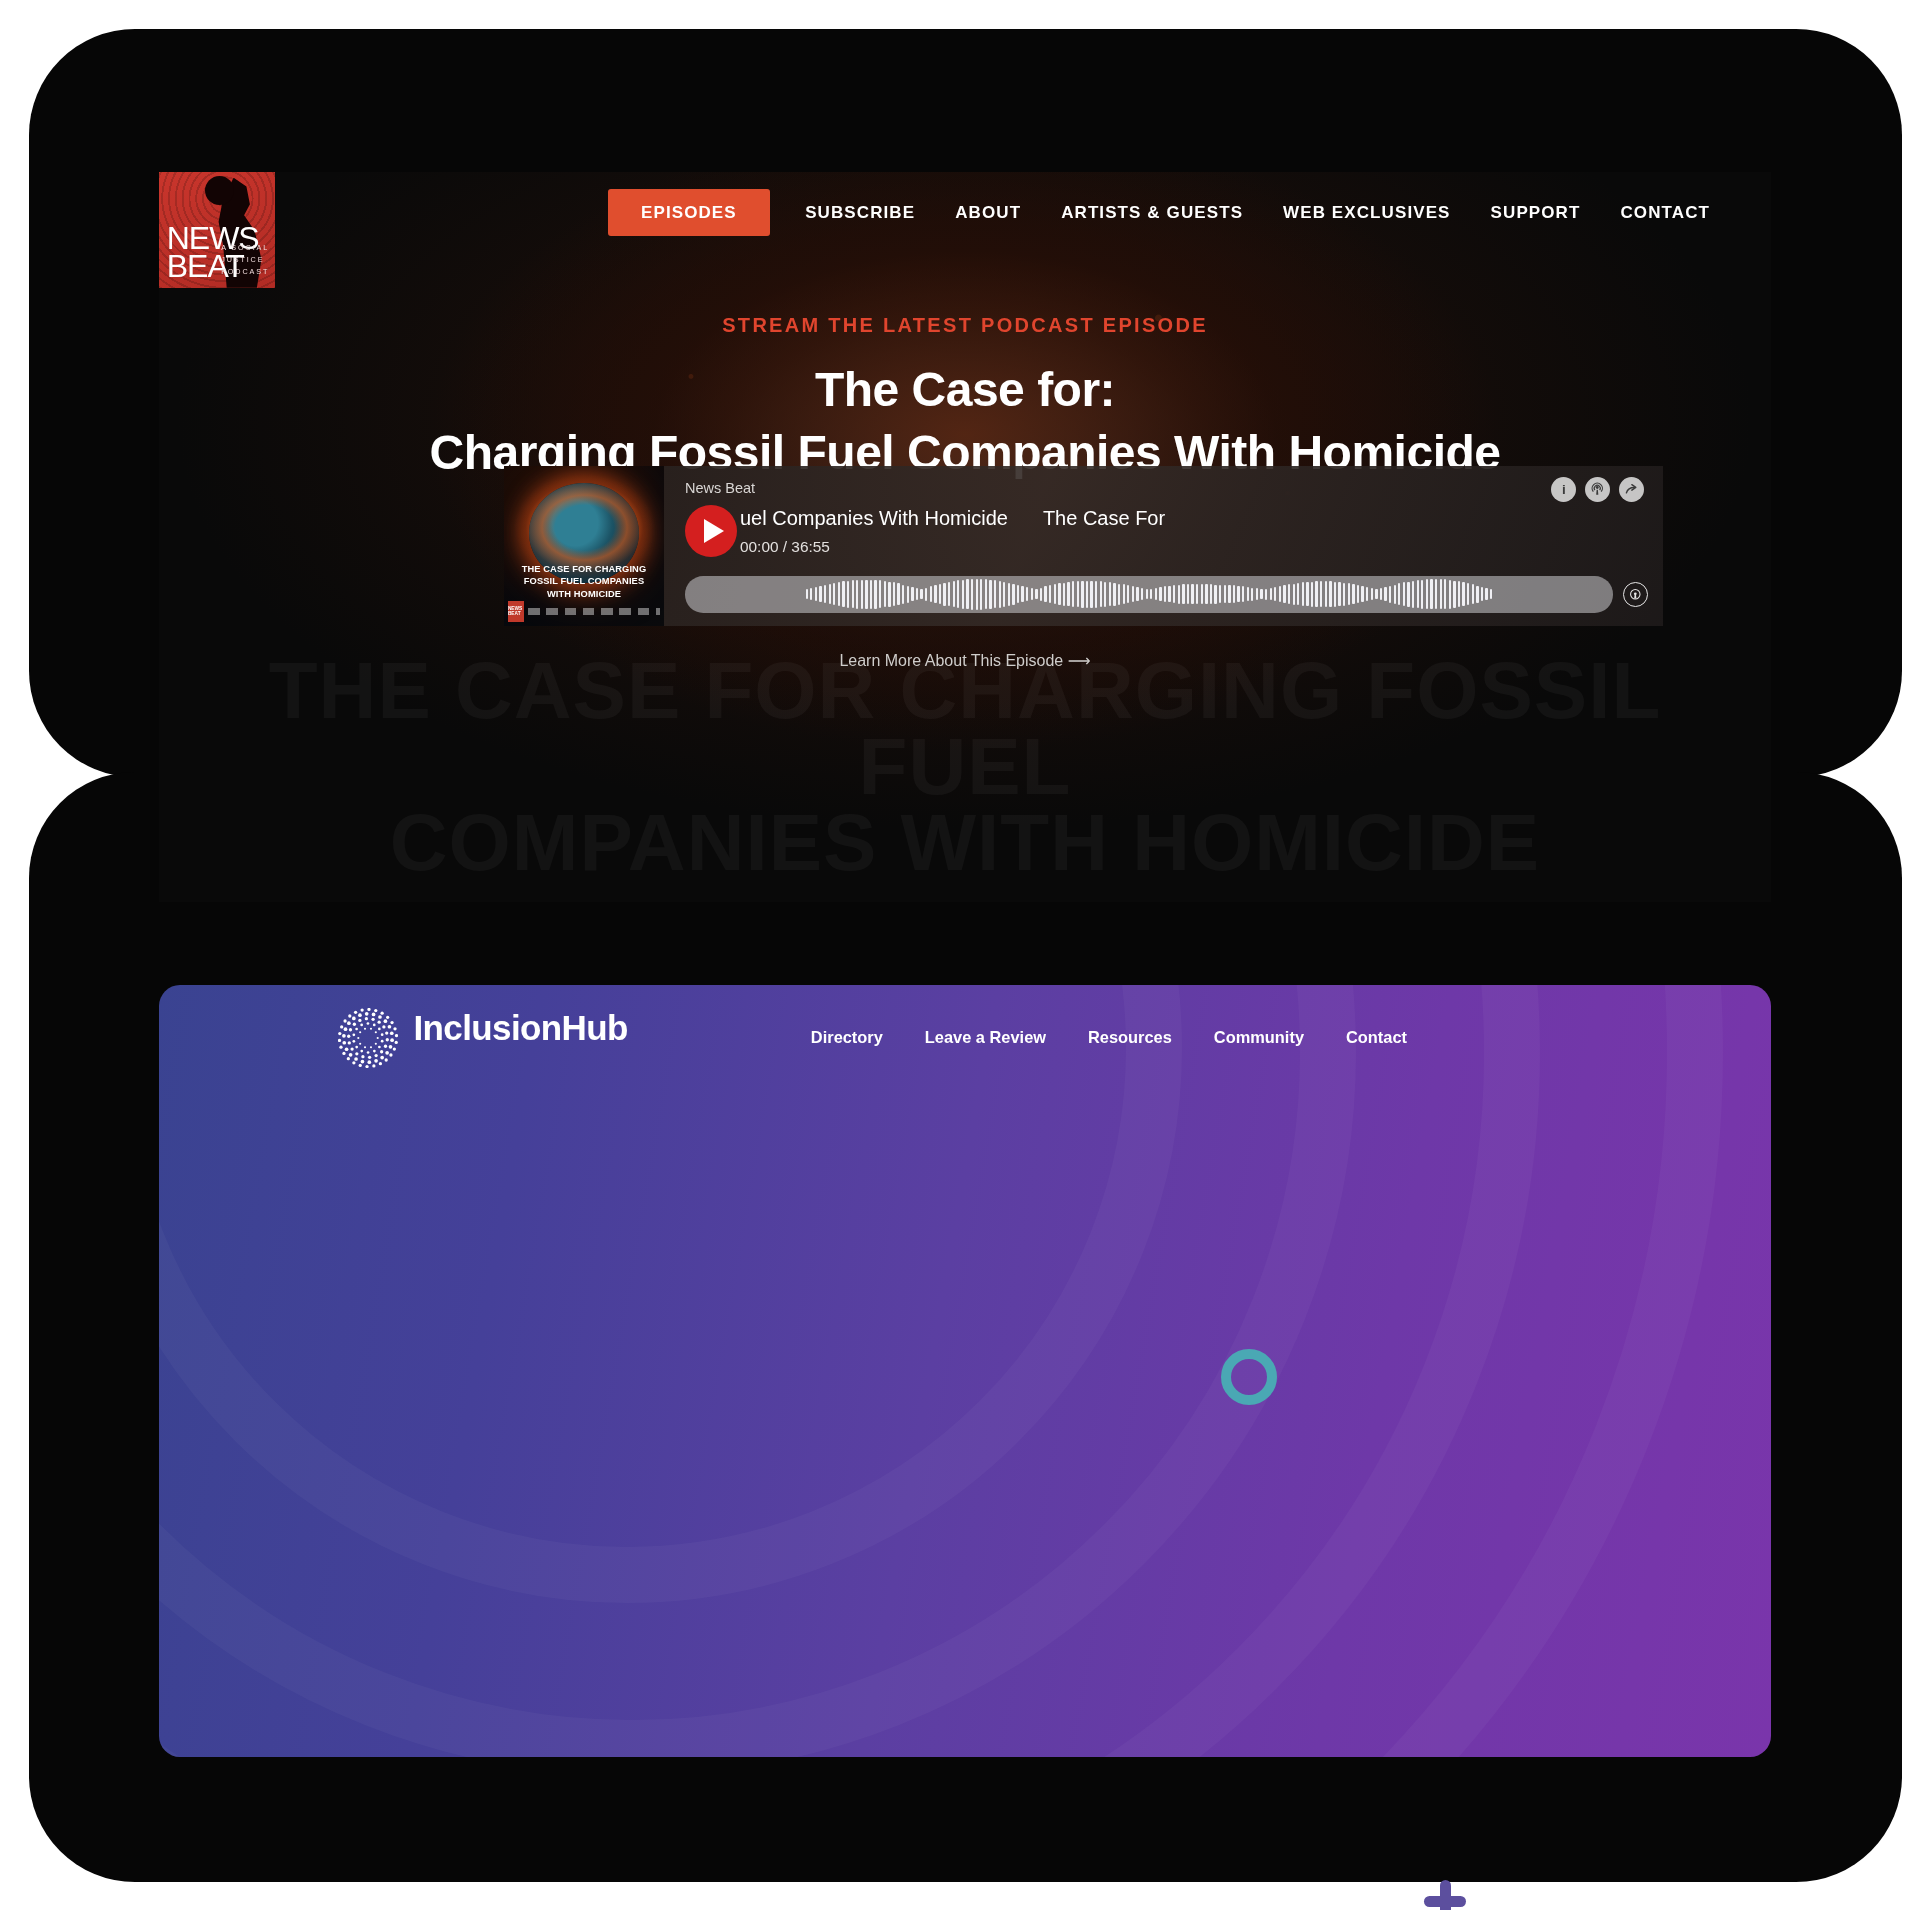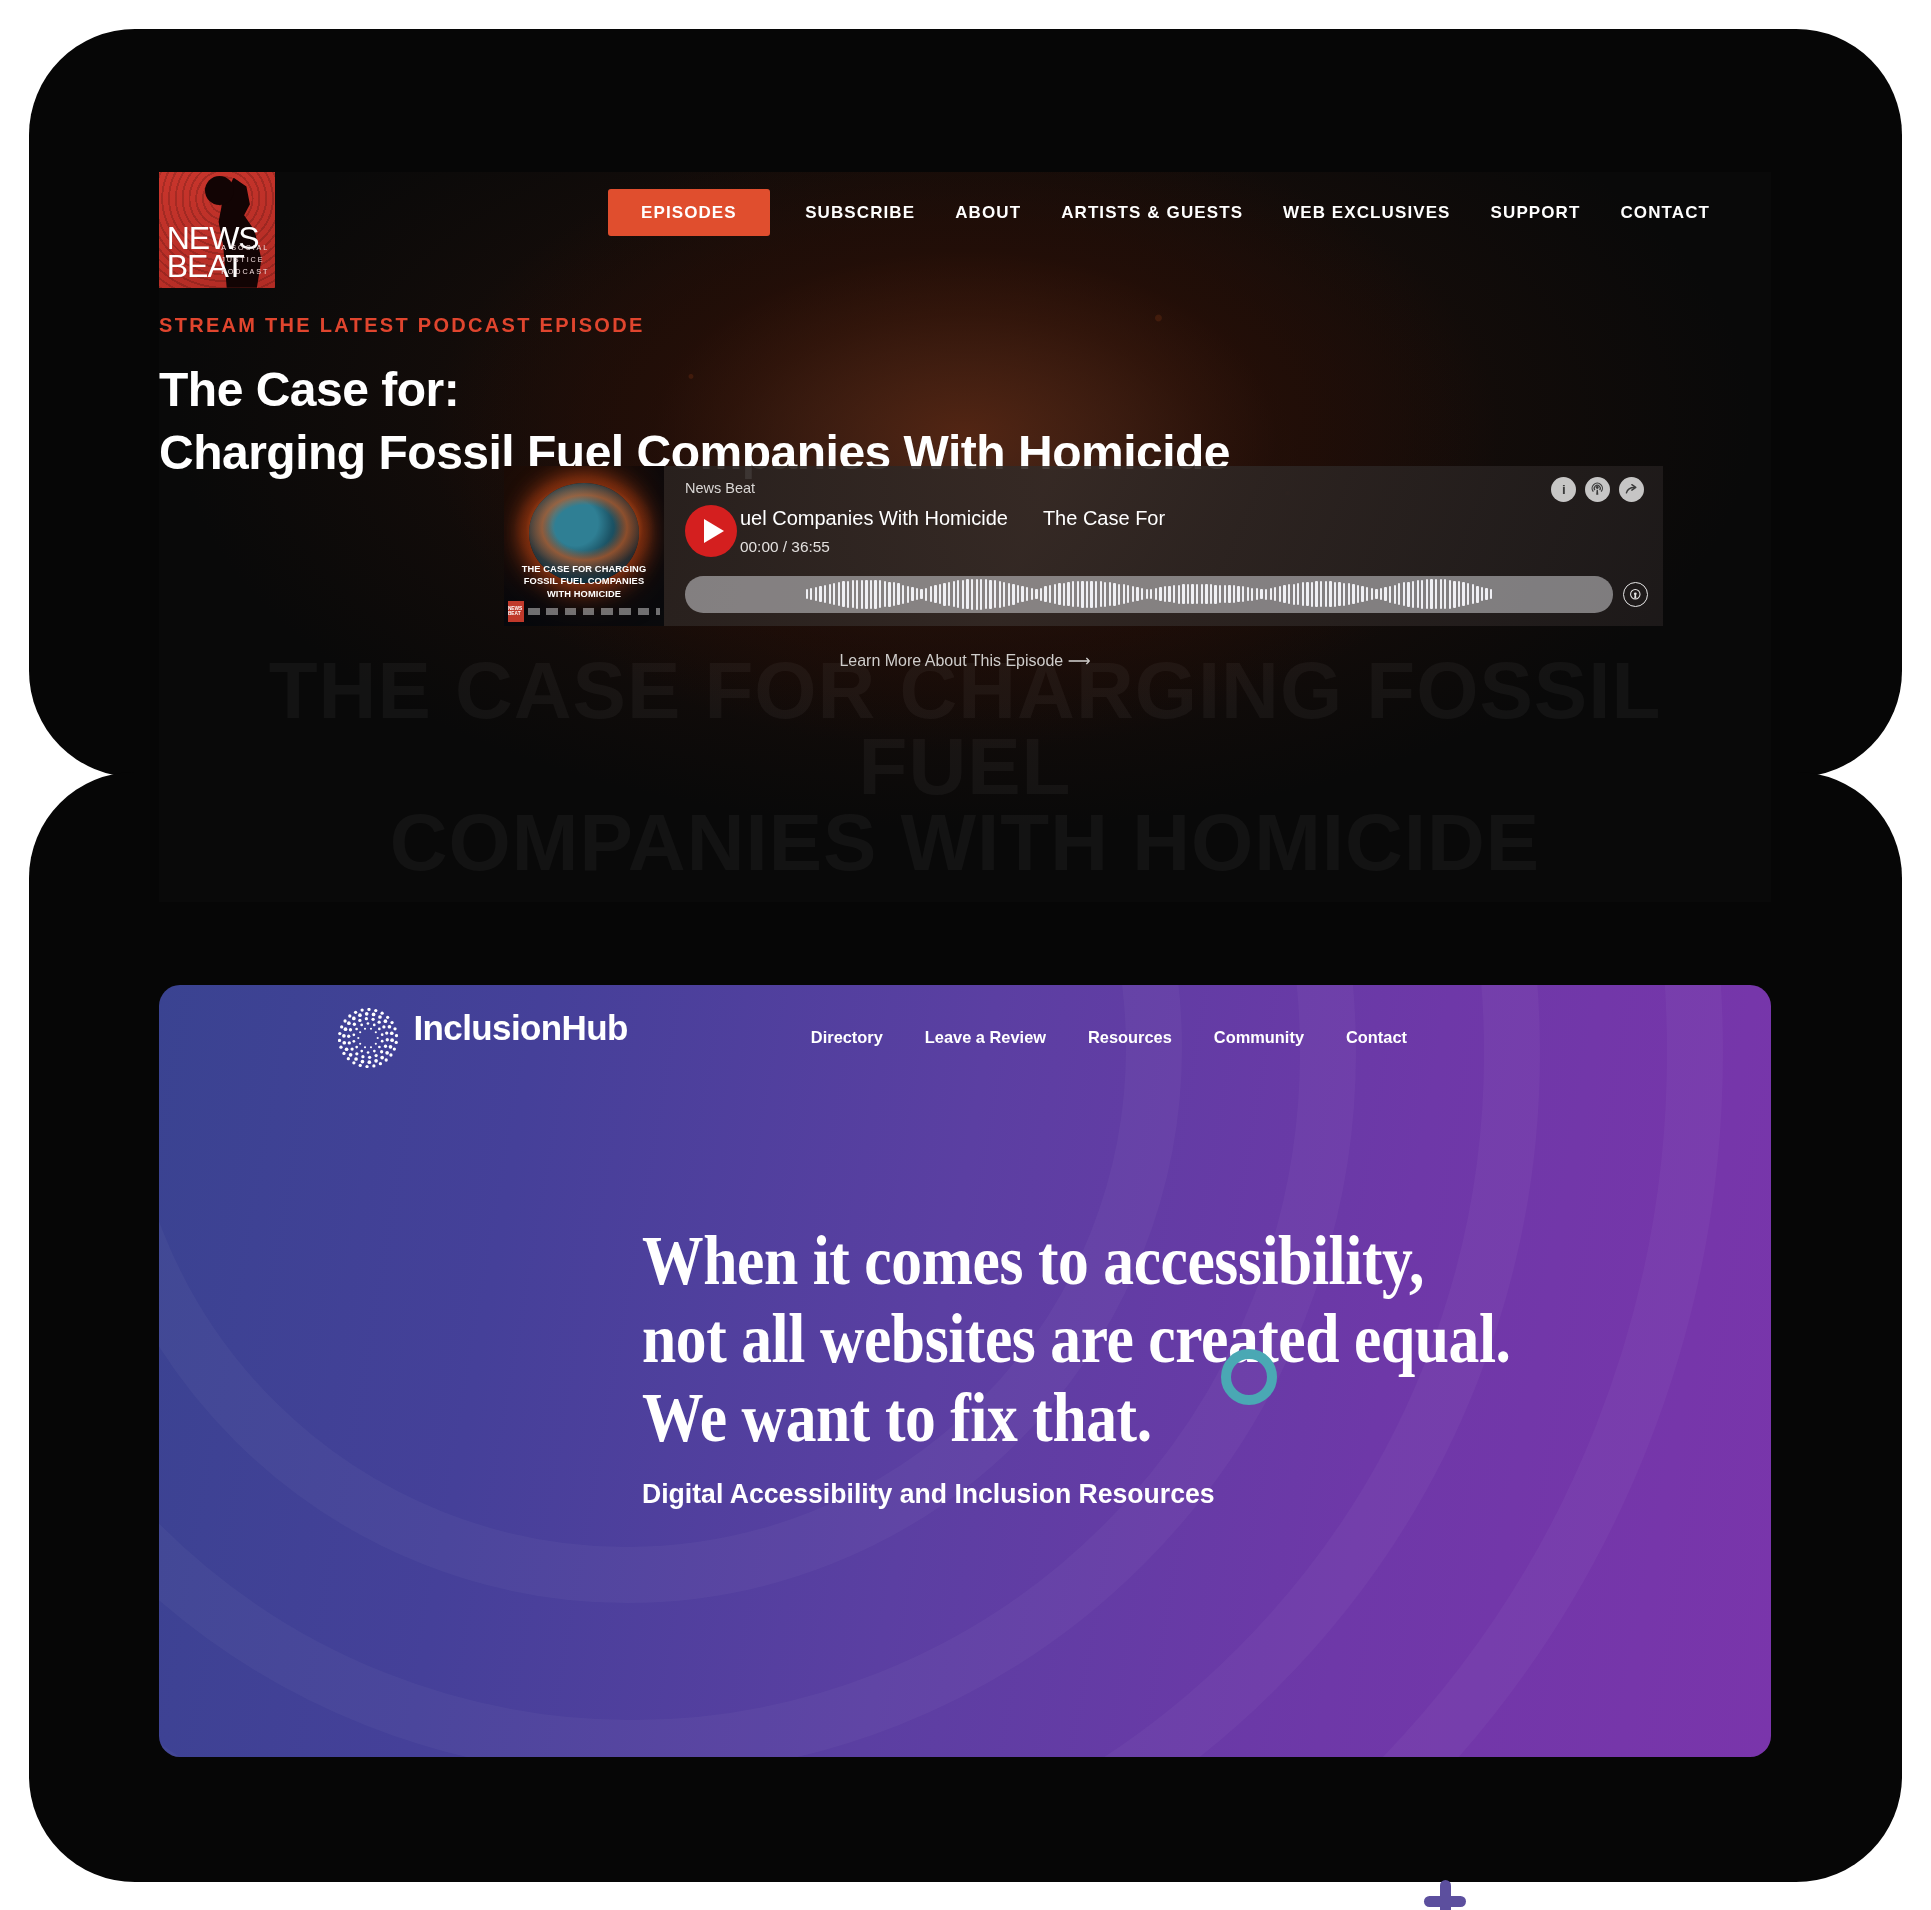--- a/index.html
+++ b/index.html
@@ -124,21 +124,21 @@
   }
   .nav-item{
     color:#fff; font-size:17px; font-weight:700; letter-spacing:1.1px;
     padding:0 20px; white-space:nowrap; text-decoration:none;
   }
   .nav-item.active{
     background:#e04e2e; color:#fff; padding:13.5px 33px; border-radius:2.9px;
     margin-right:15.4px;
   }
 
-  .hero-inner{ position:absolute; inset:0; z-index:20; }
+  .hero-inner{ position:absolute; inset:0; z-index:20; text-align:center; }
   .eyebrow{
     margin-top:142px; color:#e0452e; font-size:20px; font-weight:700;
     letter-spacing:2.3px;
   }
   .h-line1{
     margin-top:25px; color:#fff; font-size:48px; font-weight:700; letter-spacing:-0.5px;
   }
   .h-line2{
     margin-top:7.7px; color:#fff; font-size:48px; font-weight:700; letter-spacing:-0.5px;
   }
@@ -638,20 +638,14 @@
     </div>
     <nav class="ih-nav">
       <a href="#">Directory</a>
       <a href="#">Leave a Review</a>
       <a href="#">Resources</a>
       <a href="#">Community</a>
       <a href="#">Contact</a>
     </nav>
   </div>
 
-  <div class="ih-hero">
-    <div class="ih-h">When it comes to accessibility,</div>
-    <div class="ih-h">not all websites are created equal.</div>
-    <div class="ih-h">We want to fix that.</div>
-    <div class="ih-sub">Digital Accessibility and Inclusion Resources</div>
-  </div>
 </div>
 
 
 </body></html>

